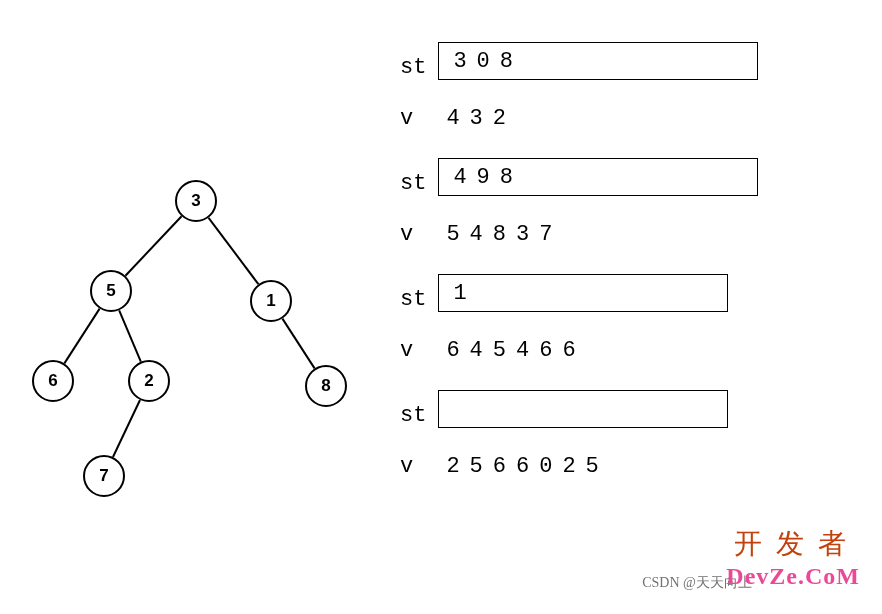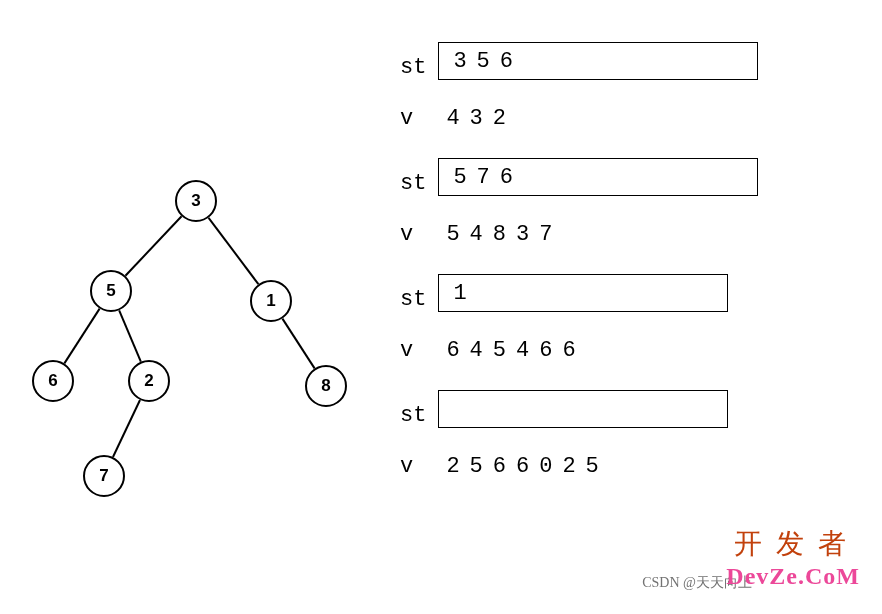--- a/index.html
+++ b/index.html
@@ -120,26 +120,26 @@
     <div class="node" style="left: 230px; top: 110px;">1</div>
     <div class="node" style="left: 12px; top: 190px;">6</div>
     <div class="node" style="left: 108px; top: 190px;">2</div>
     <div class="node" style="left: 285px; top: 195px;">8</div>
     <div class="node" style="left: 63px; top: 285px;">7</div>
   </div>
 
 <div class="steps-container">
     <div class="step-row">
       <span class="label">st</span>
-      <div class="box w1">356</div>
+      <div class="box w1">308</div>
     </div>
     <div class="text-row">v 432</div>
     <div class="step-row">
       <span class="label">st</span>
-      <div class="box w2">576</div>
+      <div class="box w2">498</div>
     </div>
     <div class="text-row">v 54837</div>
     <div class="step-row">
       <span class="label">st</span>
       <div class="box w3">1</div>
     </div>
     <div class="text-row">v 645466</div>
     <div class="step-row">
       <span class="label">st</span>
       <div class="box w4"></div>

